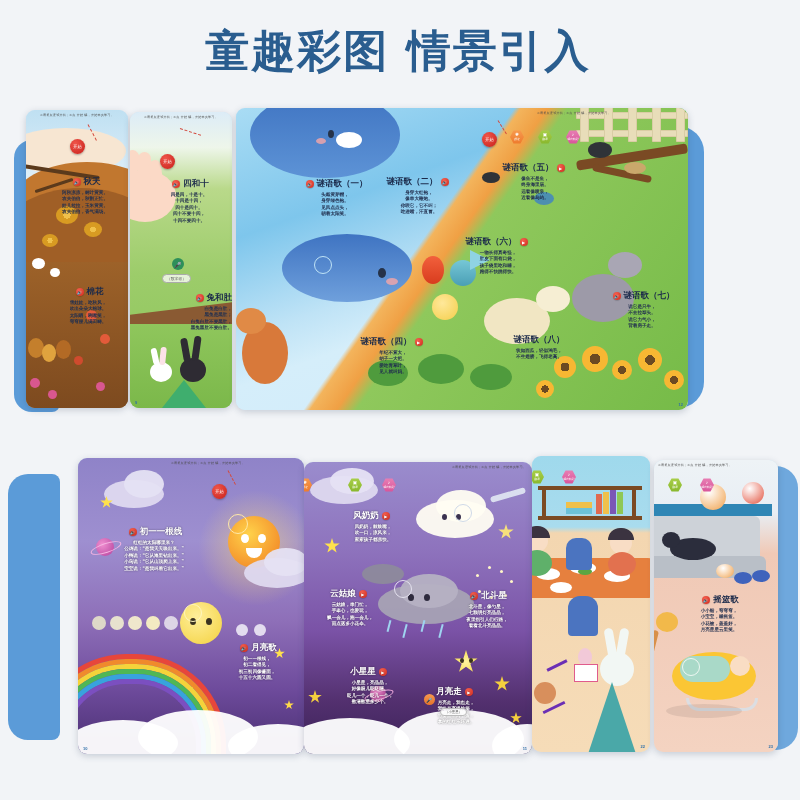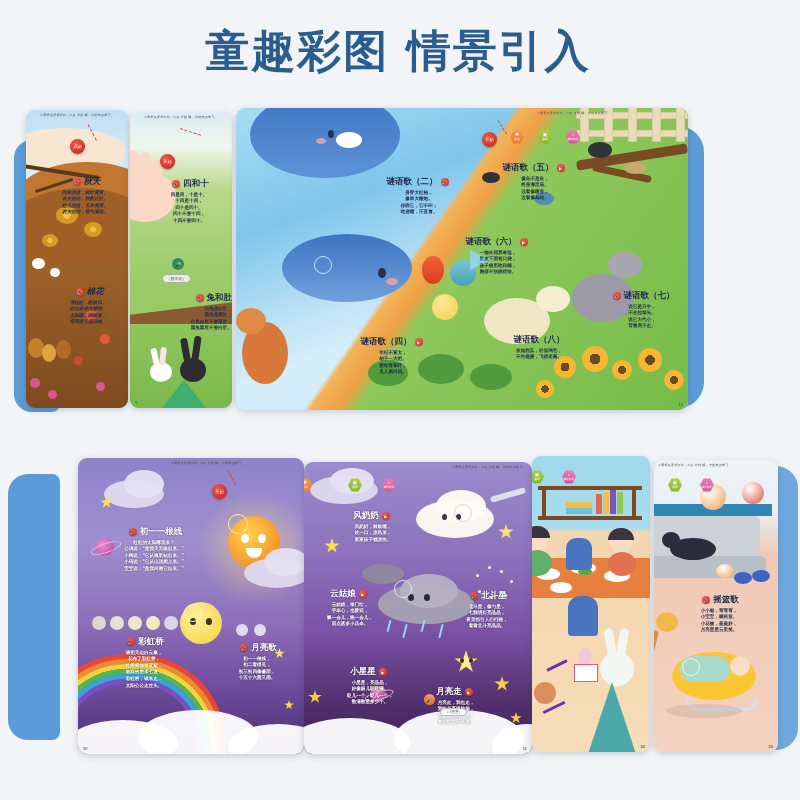--- a/index.html
+++ b/index.html
@@ -112,21 +112,21 @@
 
 <div class="stage">
 
   <div class="title">童趣彩图 情景引入</div>
 
   <div class="book-group" id="topGroup">
 
     <div class="blue-cover" style="left:0px;top:32px;width:46px;height:272px;border-radius:18px 8px 8px 18px;"></div>
     <div class="blue-cover" style="left:600px;top:18px;width:90px;height:282px;border-radius:10px 26px 26px 10px;"></div>
 
-    <div class="page" style="left:12px;top:2px;width:102px;height:298px;font-style:italic;">
+    <div class="page" style="left:12px;top:2px;width:102px;height:298px;">
       <div class="page-inner">
 
         <div class="sky" style="background:linear-gradient(180deg,#bfe0f2 0%,#ddeef8 22%,#f6e2cf 38%,#c98b4e 45%,#a8682e 70%,#8c5628 100%);"></div>
         <div class="blob" style="left:-20px;top:18px;width:120px;height:46px;background:#f7e6d2;"></div>
         <div class="hill" style="left:-14px;top:52px;width:150px;height:60px;background:#c1772f;"></div>
         <div class="hill" style="left:-30px;top:78px;width:170px;height:80px;background:#a05f26;"></div>
 
         <div style="position:absolute;left:-4px;top:60px;width:78px;height:4px;background:#5b3a1c;transform:rotate(9deg);border-radius:2px;"></div>
         <div style="position:absolute;left:8px;top:74px;width:40px;height:3px;background:#5b3a1c;transform:rotate(-18deg);border-radius:2px;"></div>
 
@@ -280,20 +280,27 @@
         </div>
         <div class="hexbtn g" style="left:302px;top:22px;">
           <span class="gl">▣</span>
           <span>翻译</span>
         </div>
         <div class="hexbtn p" style="left:330px;top:22px;">
           <span class="gl">♪</span>
           <span>唱出精彩</span>
         </div>
 
+        <div class="poem" style="left:46px;top:70px;width:106px;">
+          <h4><span class="spk snd"></span><span>谜语歌（一）</span></h4>
+          <p>头戴黄芽帽，
+身穿绿色袍。
+见风点点头，
+朝着太阳笑。</p>
+        </div>
         <div class="poem" style="left:128px;top:68px;width:110px;">
           <h4><span>谜语歌（二）</span><span class="spk snd"></span></h4>
           <p>身穿大红袍，
 像串大鞭炮。
 你咬它，它不叫；
 吃进嘴，汗直冒。</p>
         </div>
         <div class="poem" style="left:104px;top:228px;width:106px;">
           <h4><span>谜语歌（四）</span><span class="spk play"></span></h4>
           <p>年纪不算大，
@@ -393,29 +400,20 @@
         <div class="start-lead" style="left:150px;top:12px;width:16px;transform:rotate(62deg);"></div>
         <div class="start-dot" style="left:134px;top:26px;">开始</div>
 
         <div class="poem dark" style="left:20px;top:68px;width:112px;">
           <h4><span class="spk snd"></span><span>初一一根线</span></h4>
           <p>红红的太阳哪里来？
 公鸡说：“是我天天唤出来。”
 小鸭说：“它从海里钻出来。”
 小鸟说：“它从山顶爬上来。”
 宝宝说：“是我叫着它出来。”</p>
-        </div>
-        <div class="poem dark" style="left:18px;top:178px;width:96px;">
-          <h4><span class="spk snd"></span><span>彩虹桥</span></h4>
-          <p>请把天边白云集，
-花布了彩虹桥，
-红橙黄绿青蓝紫，
-敢踩的您来七道，
-彩虹桥，谁来走，
-太阳公公走过头。</p>
         </div>
         <div class="poem dark" style="left:134px;top:184px;width:90px;">
           <h4><span class="spk snd"></span><span>月亮歌</span></h4>
           <p>初一一根线，
 初二看得见，
 初三初四像镰面，
 十五十六圆又圆。</p>
         </div>
 
         <div class="pagenum l">10</div>

